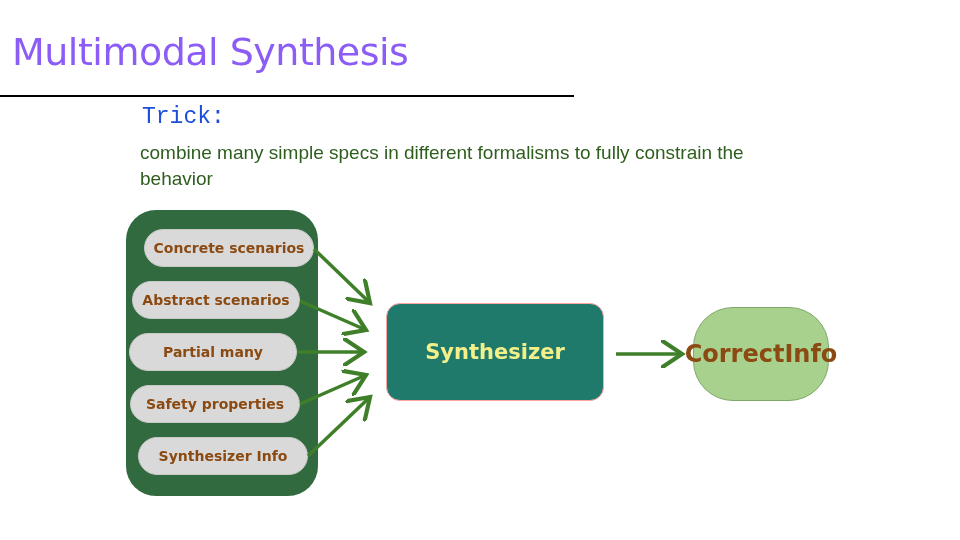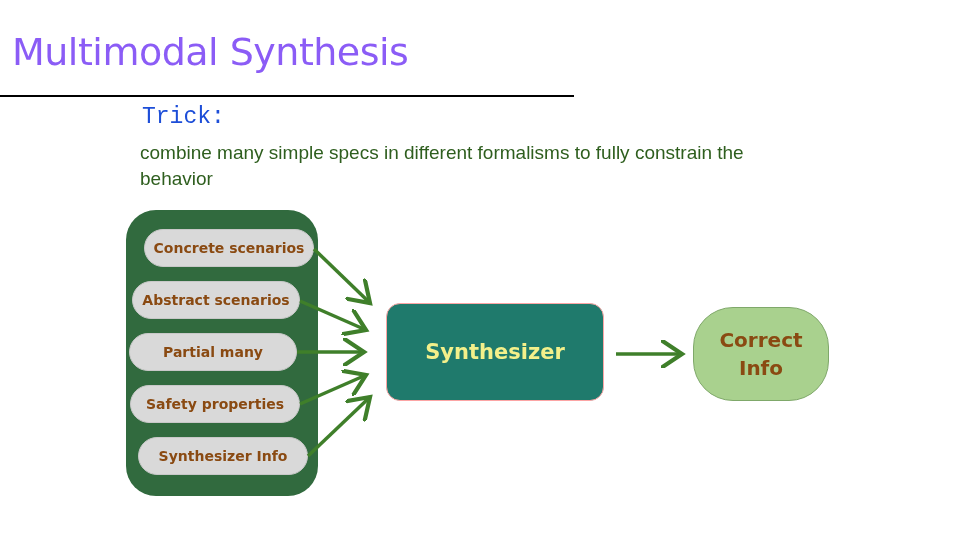--- a/index.html
+++ b/index.html
@@ -18,22 +18,22 @@
   .pill { position: absolute; height: 38px; border-radius: 19px; background: #d9d9d9;
           border: 1px solid #c8c8c8; color: #8a4a12; font-size: 14px; font-weight: bold;
           display: flex; align-items: center; justify-content: center;
           font-family: "DejaVu Sans", sans-serif; box-sizing: border-box; }
   .synth { position: absolute; left: 386px; top: 303px; width: 218px; height: 98px;
            background: #1f7a6c; border-radius: 14px; border: 1px solid #fca5a5;
            display: flex; align-items: center; justify-content: center;
            color: #f3f08a; font-size: 21px; font-weight: bold; box-sizing: border-box; }
   .output { position: absolute; left: 693px; top: 307px; width: 136px; height: 94px;
             background: #a9d18e; border-radius: 40px; border: 1px solid #7fa86a;
-            display: flex; flex-direction: column; align-items: center; justify-content: center;
-            color: #8a4a12; font-size: 20px; line-height: 28px; font-weight: bold; box-sizing: border-box; }
+            display: flex; flex-direction: row; align-items: center; justify-content: center;
+            color: #8a4a12; font-size: 24px; line-height: 28px; font-weight: bold; box-sizing: border-box; }
   svg.arrows { position: absolute; left: 0; top: 0; }
 </style>
 </head>
 <body>
 
 <h1 class="title">Multimodal Synthesis</h1>
 <div class="rule"></div>
 <div class="trick">Trick:</div>
 <div class="subtitle">combine many simple specs in different formalisms to fully constrain the behavior</div>
 

